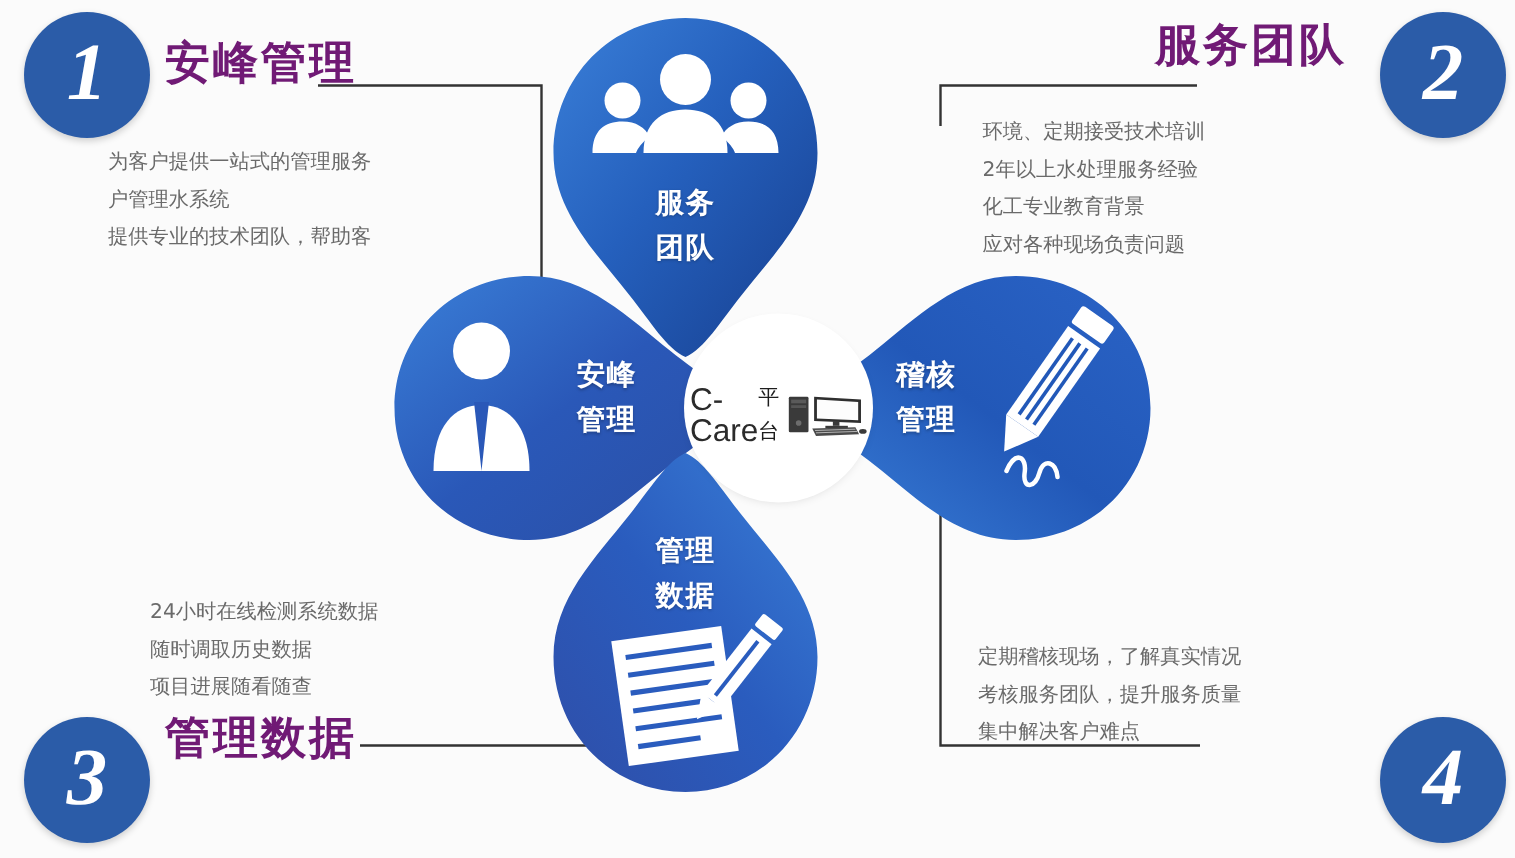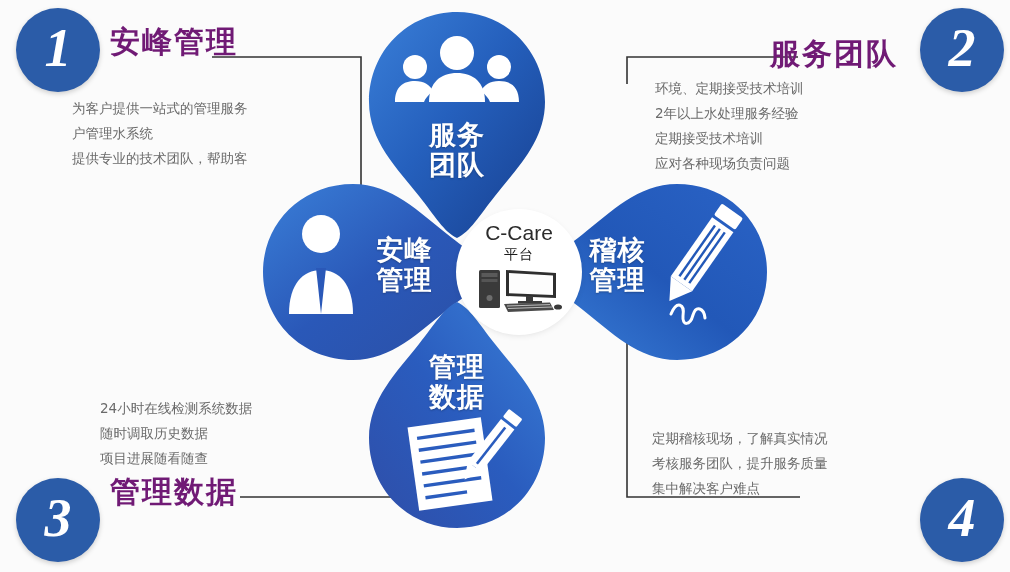--- a/index.html
+++ b/index.html
@@ -28,21 +28,21 @@
   #badge3{ left:16px;  top:478px; }
   #badge4{ left:920px; top:478px; }
 
   
   .q-title{
     position:absolute; color:#701a75; font-weight:700; font-size:30px;
     letter-spacing:2px; white-space:nowrap;
     font-family:"DejaVu Sans","Liberation Sans",sans-serif;
   }
   #title1{ left:110px; top:22px; }
-  #title2{ left:770px; top:34px; }
+  #title2{ left:770px; top:10px; }
   #title3{ left:110px; top:472px;font-family:Liberation Serif, serif; }
   #title4{ left:770px; top:472px; }
 
   
   .q-desc{
     position:absolute; color:#6a6a6a; font-size:13.5px; line-height:25px;
     white-space:nowrap;
     font-family:"DejaVu Sans","Liberation Sans",sans-serif;
   }
   #desc1{ left:72px;  top:96px; }
@@ -52,32 +52,32 @@
 
   
   .connectors{ position:absolute; left:0; top:0; width:1010px; height:572px; pointer-events:none; }
 
   
   .flower{ position:absolute; left:255px; top:10px; width:520px; height:520px; }
 
   .petal{ position:absolute; }
 
   .petal-label{
-    position:absolute; color:#fff; font-weight:700; font-size:27px;
+    position:absolute; color:#fff; font-weight:700; font-size:19px;
     line-height:30px; letter-spacing:1px; text-align:center;
     text-shadow:0 1px 2px rgba(0,0,0,.25);
     font-family:"DejaVu Sans","Liberation Sans",sans-serif;
   }
 
   
   .hub{
     position:absolute; left:205px; top:203px; width:118px; height:118px;
     border-radius:50%; background:#fff;
     box-shadow:0 0 0 4px #fff, 0 2px 8px rgba(0,0,0,.20);
-    display:flex; flex-direction:column; align-items:center;
+    display:flex; flex-direction:row; align-items:center;
     justify-content:flex-start; padding-top:9px; z-index:6;
   }
   .hub-title{
     font-size:21px; font-weight:400; color:#2b2b2b; line-height:21px;
     font-family:"Liberation Sans","DejaVu Sans",sans-serif;
   }
   .hub-sub{
     font-size:14px; font-weight:400; color:#1d1d1d; line-height:23px;
     letter-spacing:1px;
     font-family:"DejaVu Sans","Liberation Sans",sans-serif;
@@ -252,21 +252,21 @@
     <div>提供专业的技术团队，帮助客</div>
   </div>
 
   <div class="num-badge" id="badge2">
     <span>2</span>
   </div>
   <div class="q-title" id="title2">服务团队</div>
   <div class="q-desc" id="desc2">
     <div>环境、定期接受技术培训</div>
     <div>2年以上水处理服务经验</div>
-    <div>定期接受技术培训</div>
+    <div>化工专业教育背景</div>
     <div>应对各种现场负责问题</div>
   </div>
 
   <div class="num-badge" id="badge3">
     <span>3</span>
   </div>
   <div class="q-title" id="title3">管理数据</div>
   <div class="q-desc" id="desc3">
     <div>24小时在线检测系统数据</div>
     <div>随时调取历史数据</div>

